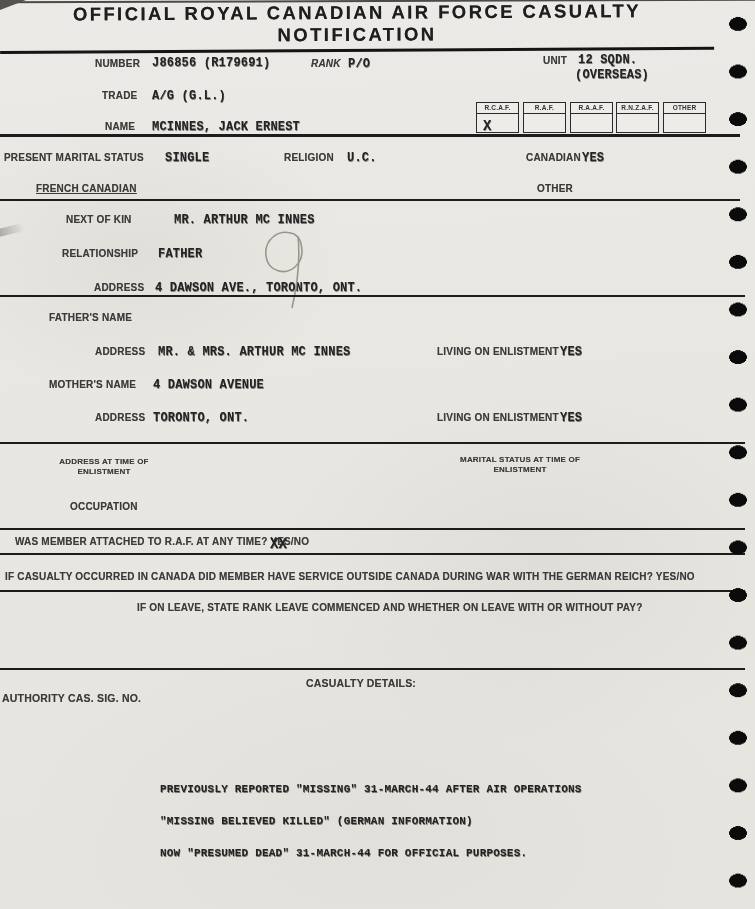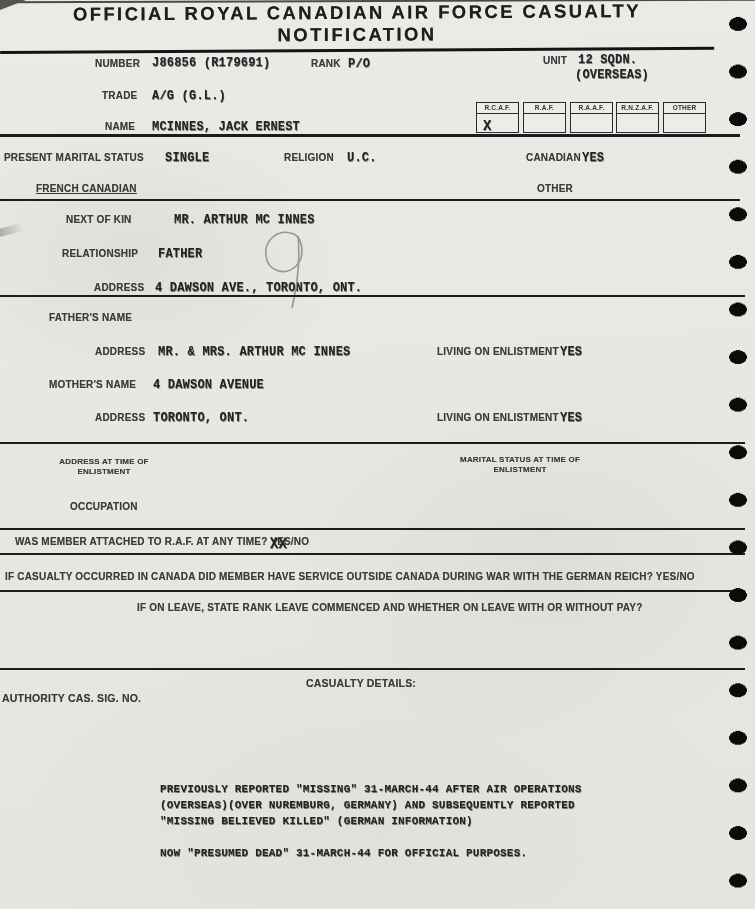--- a/index.html
+++ b/index.html
@@ -45,21 +45,21 @@
   <div class="corner"></div>
   <div class="smudge"></div>
 
   <div class="title-wrap">
     <span class="title">OFFICIAL ROYAL CANADIAN AIR FORCE CASUALTY NOTIFICATION</span>
     <div class="title-rule"></div>
   </div>
 
   <span class="abs lbl" style="left:95px;top:58px;">NUMBER</span>
   <span class="abs type" style="left:152px;top:56px;">J86856 (R179691)</span>
-  <span class="abs lbl" style="left:311px;top:58px;">RANK</span>
+  <span class="abs lbl" style="left:311px;top:58px;font-style:italic;">RANK</span>
   <span class="abs type" style="left:348px;top:57px;">P/O</span>
   <span class="abs lbl" style="left:543px;top:55px;">UNIT</span>
   <span class="abs type" style="left:578px;top:53px;">12 SQDN.</span>
   <span class="abs type" style="left:575px;top:68px;">(OVERSEAS)</span>
 
   <span class="abs lbl" style="left:102px;top:90px;">TRADE</span>
   <span class="abs type" style="left:152px;top:89px;">A/G (G.L.)</span>
 
   <div class="svc-box" style="left:476px;top:102px;">
     <span class="svc-lbl">R.C.A.F.</span>
@@ -139,19 +139,18 @@
   <div class="line" style="left:0;top:590px;width:745px;"></div>
 
   <span class="abs lbl" style="left:137px;top:602px;font-size:10px;">IF ON LEAVE, STATE RANK LEAVE COMMENCED AND WHETHER ON LEAVE WITH OR WITHOUT PAY?</span>
 
   <div class="line" style="left:0;top:668px;width:745px;"></div>
 
   <span class="abs lbl" style="left:0;top:677px;width:722px;text-align:center;font-size:10.5px;">CASUALTY DETAILS:</span>
   <span class="abs lbl" style="left:2px;top:692px;font-size:10.5px;">AUTHORITY CAS. SIG. NO.</span>
 
   <span class="abs type" style="left:160px;top:783px;font-size:11px;">PREVIOUSLY REPORTED "MISSING" 31-MARCH-44 AFTER AIR OPERATIONS</span>
-  <span class="abs type" style="left:160px;top:799px;font-size:11px;">(OVERSEAS)(OVER NUREMBURG, GERMANY) AND SUBSEQUENTLY REPORTED</span>
   <span class="abs type" style="left:160px;top:815px;font-size:11px;">"MISSING BELIEVED KILLED" (GERMAN INFORMATION)</span>
   <span class="abs type" style="left:160px;top:847px;font-size:11px;">NOW "PRESUMED DEAD" 31-MARCH-44 FOR OFFICIAL PURPOSES.</span>
 
   <div class="holes"></div>
 
 </div>
 
 </body></html>

